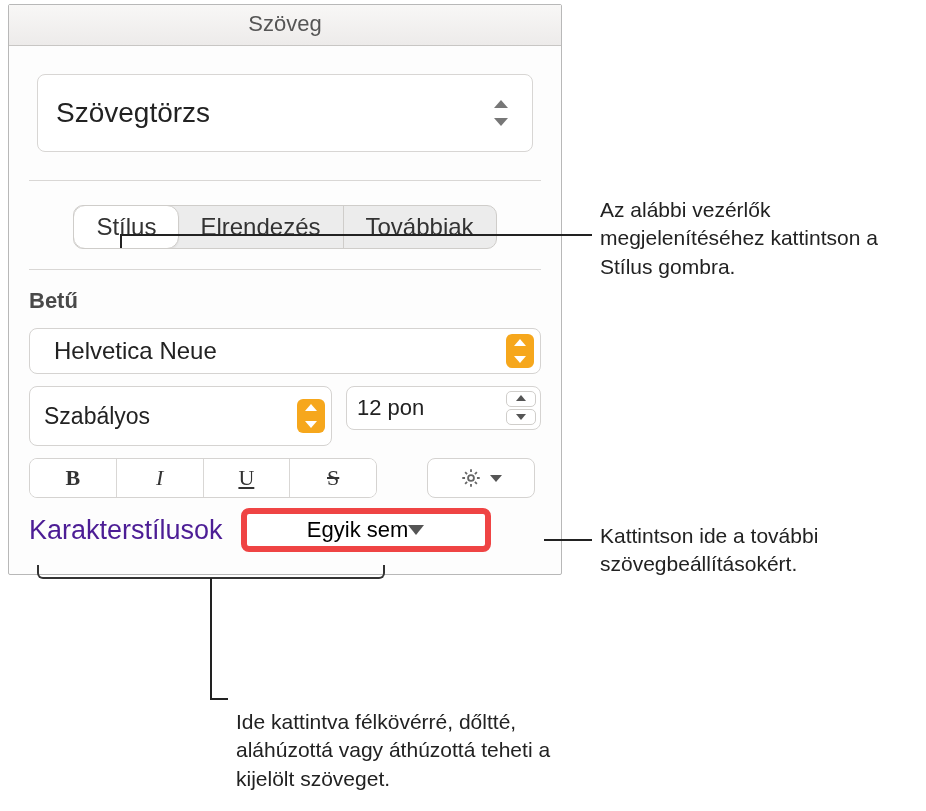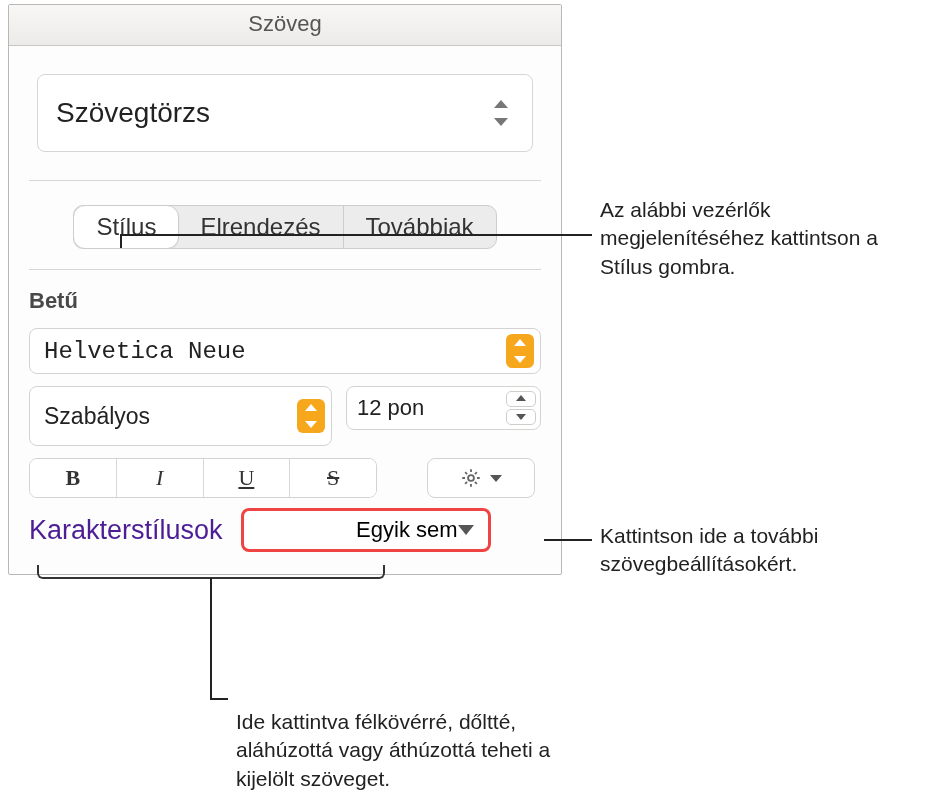--- a/index.html
+++ b/index.html
@@ -105,24 +105,23 @@
   }
   .font-select {
     margin: 0 20px 12px;
     height: 46px;
     border: 1px solid #d5d3d1;
     border-radius: 8px;
     background: #fff;
     display: flex;
     align-items: center;
     justify-content: space-between;
-    padding: 0 6px 0 14px;
+    padding: 0 6px 0 24px;
     font-size: 24px;
     color: #222;
-    font-family: Liberation Mono, monospace;
   }
   .orange-updown {
     width: 28px; height: 34px;
     background: #f6a71c;
     border-radius: 6px;
     position: relative;
   }
   .orange-updown::before,
   .orange-updown::after {
     content: ""; position: absolute; left: 8px;
@@ -249,26 +248,26 @@
     align-items: center;
     gap: 18px;
   }
   .charstyle-label {
     font-size: 27px;
     color: #4c1d95;
   }
   .charstyle-select {
     flex: 1;
     height: 44px;
-    border: 3px solid #ef4444;
-    border-radius: 8px;
-    background: #fff;
-    display: flex;
-    align-items: center;
-    justify-content: flex-end;
+    border: 6px solid #ef4444;
+    border-radius: 8px;
+    background: #fff;
+    display: flex;
+    align-items: center;
+    justify-content: center;
     padding: 0 14px;
     font-size: 22px;
     max-width: 250px;
   }
   .dark-chev {
     width: 0; height: 0;
     border-left: 8px solid transparent;
     border-right: 8px solid transparent;
     border-top: 10px solid #555;
   }

